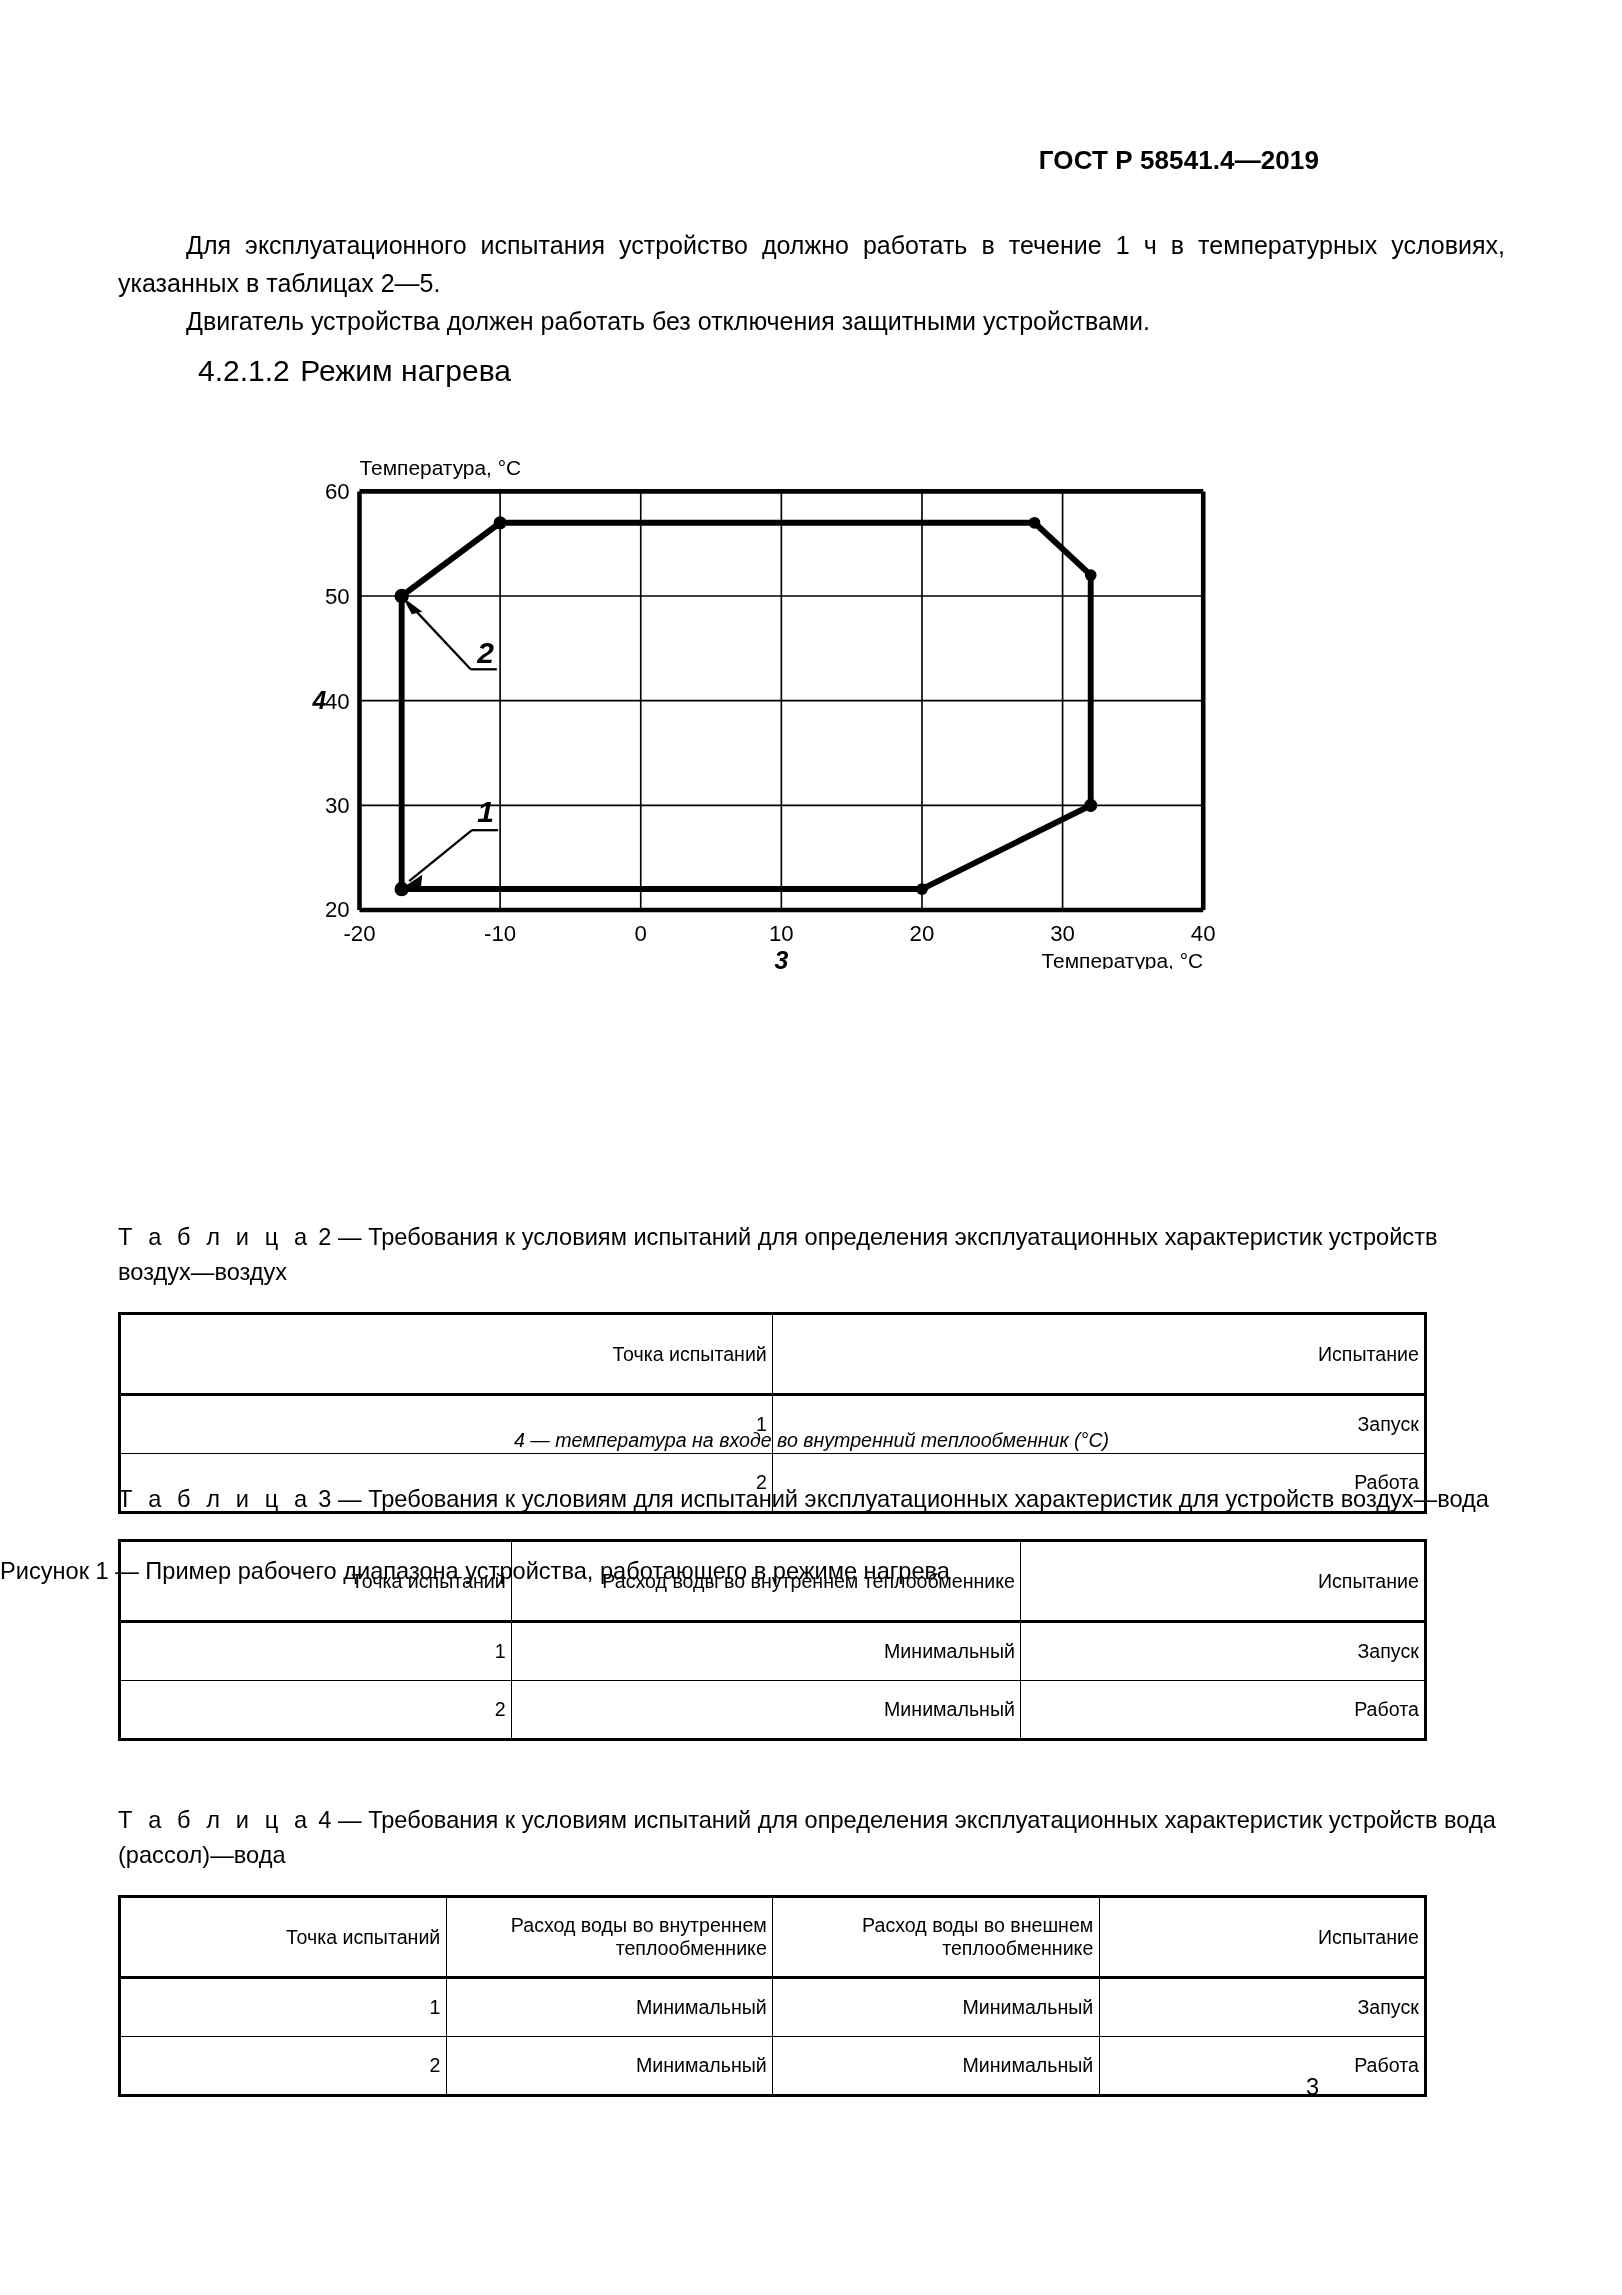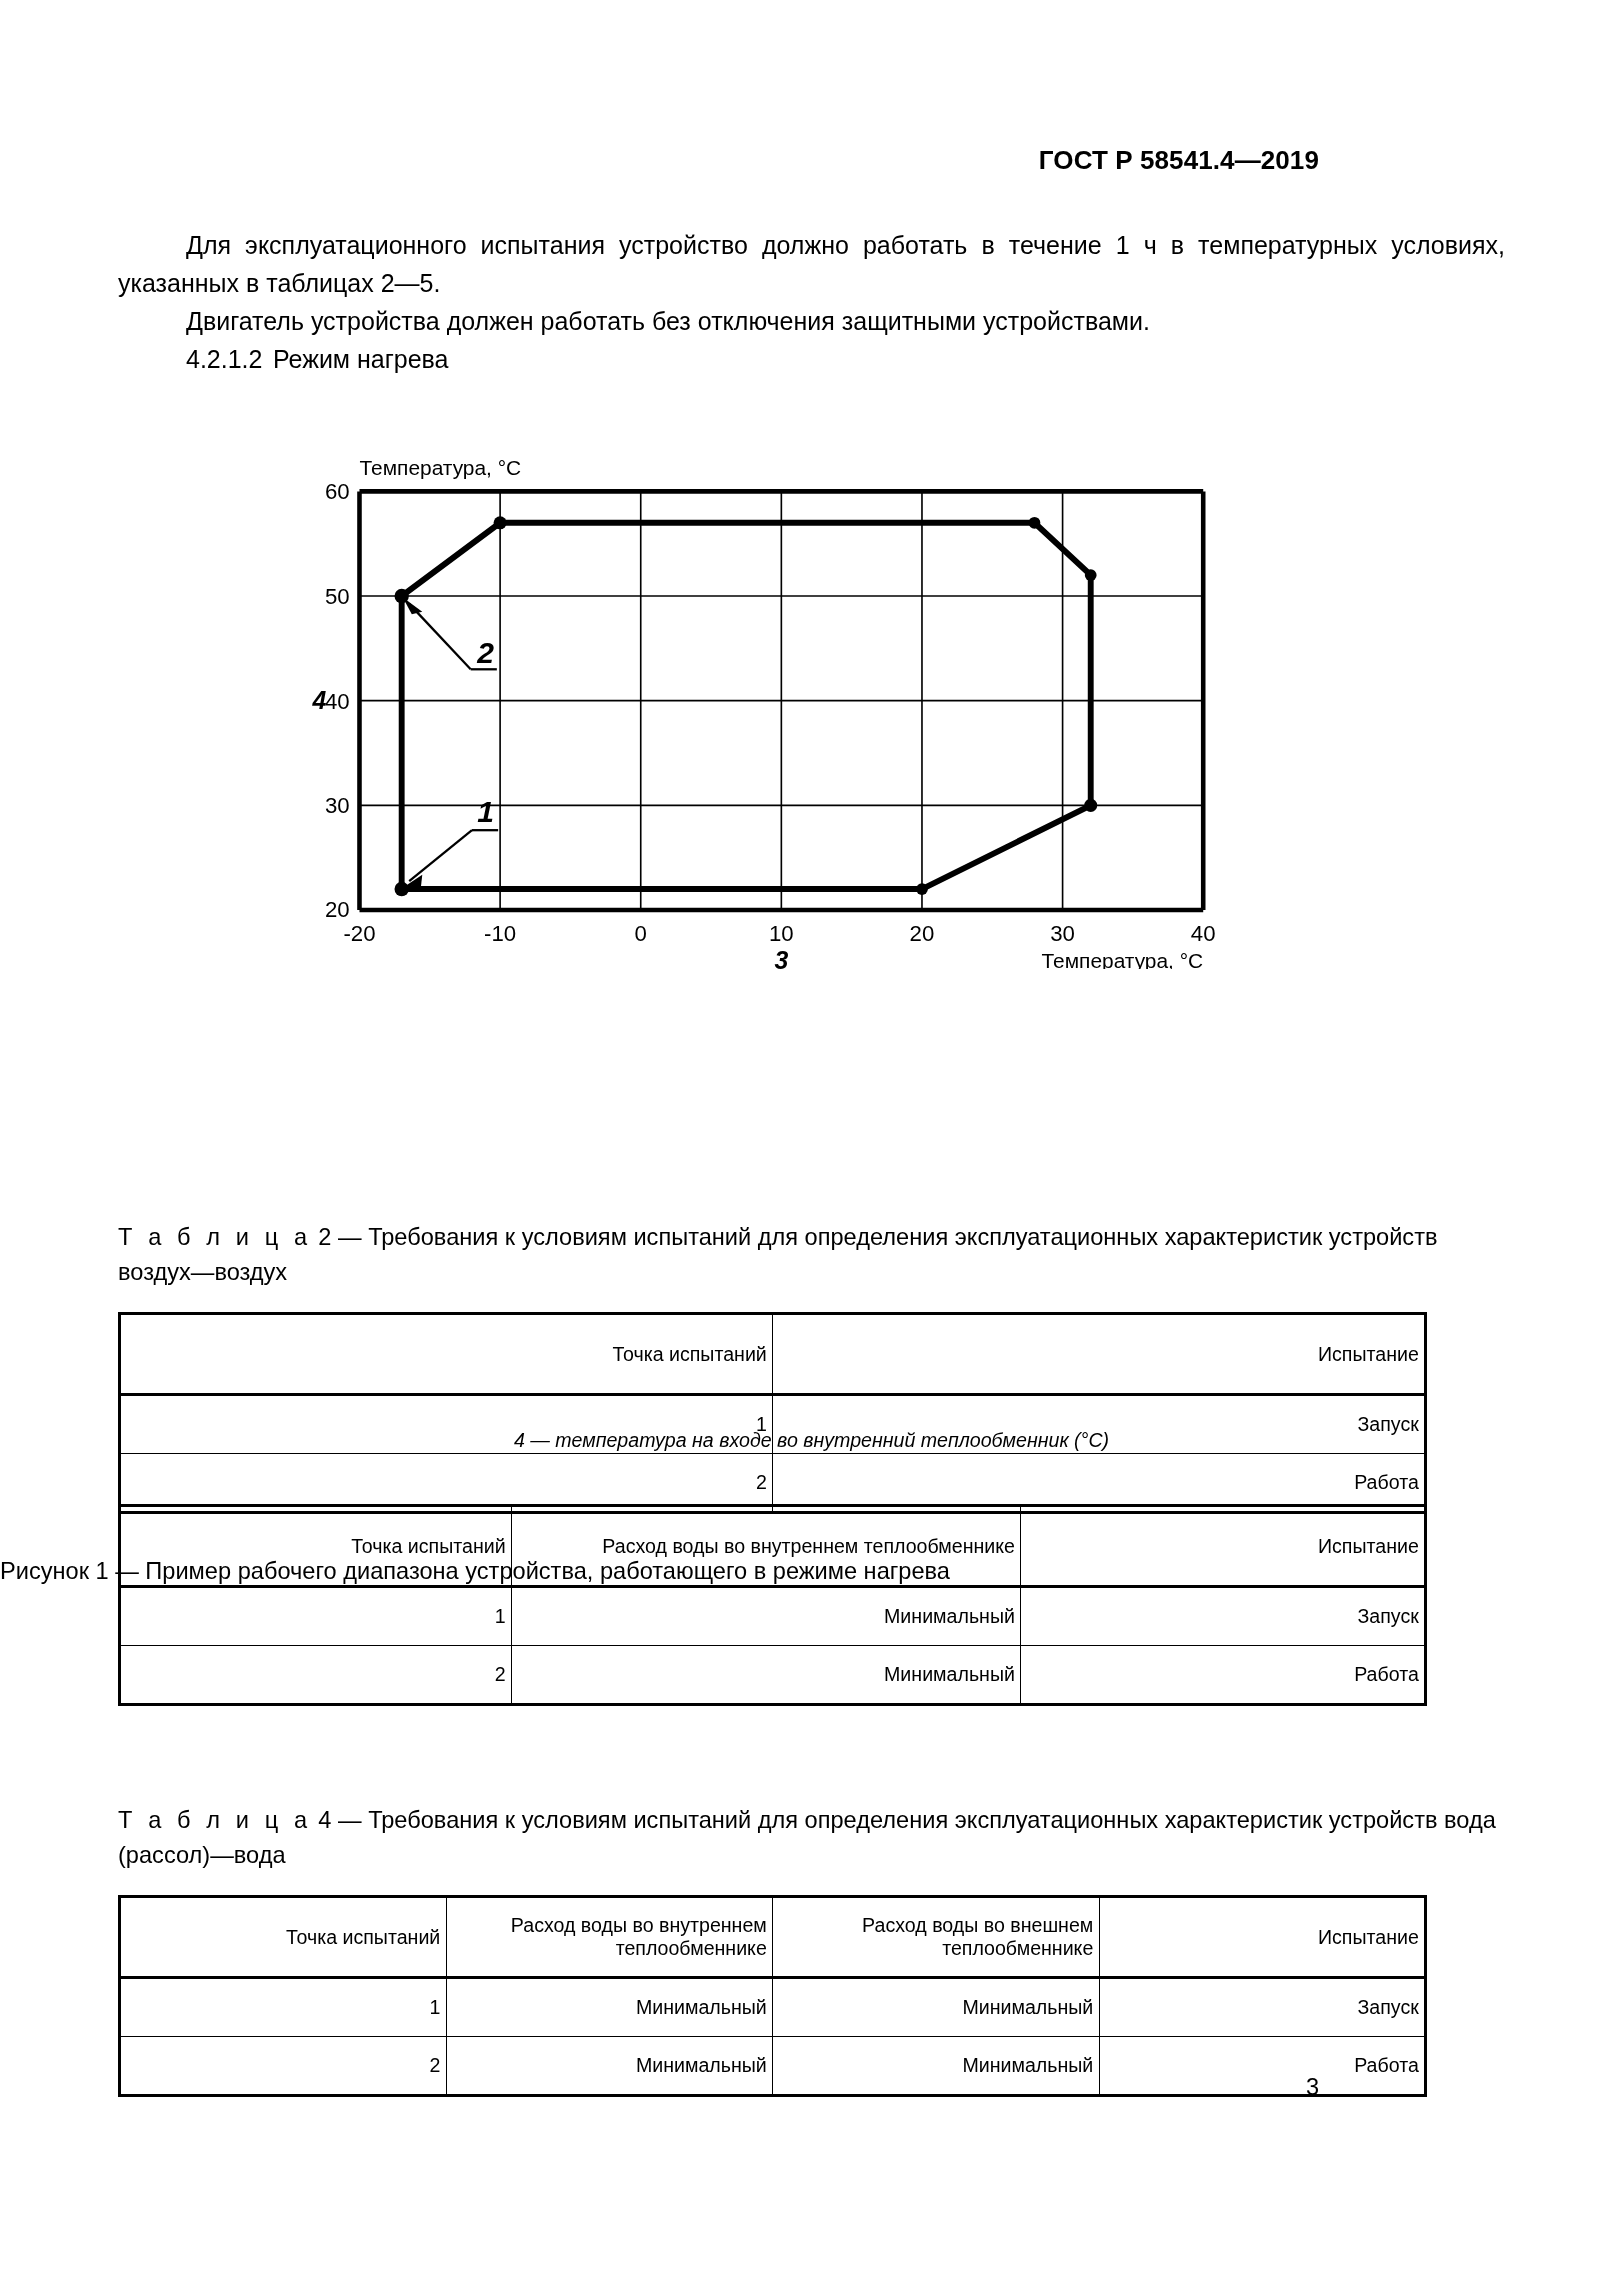--- a/index.html
+++ b/index.html
@@ -44,22 +44,22 @@
   p.body-par {
     margin: 0 0 0 0;
     font-size: 25px;
     line-height: 38px;
     text-align: justify;
     text-indent: 68px;
     text-justify: inter-word;
     hyphens: none;
   }
   p.clause {
-    margin: 0;
-    font-size: 25px;
+    margin: 12px;
+    font-size: 30px;
     line-height: 38px;
     text-indent: 68px;
   }
   .clause-num { margin-right: 10.5px; }
 
   
   .figure {
     position: absolute;
     left: 0;
     top: 452px;
@@ -265,20 +265,25 @@
         </tr>
         <tr>
           <td>2</td>
           <td>Работа</td>
         </tr>
       </tbody>
     </table>
   </div>
 
   <div class="table-block" style="top:1482px;">
+    <p class="table-title">
+      <span class="t-word">Т а б л и ц а</span>
+      <span>3</span>
+      <span>— Требования к условиям для испытаний эксплуатационных характеристик для устройств воздух—вода</span>
+    </p>
     <table class="gost-table">
       <colgroup>
           <col style="width:30%">
           <col style="width:39%">
           <col style="width:31%">
         </colgroup>
       <thead>
         <tr>
           <th>Точка испытаний</th>
           <th>Расход воды во внутреннем теплообменнике</th>

